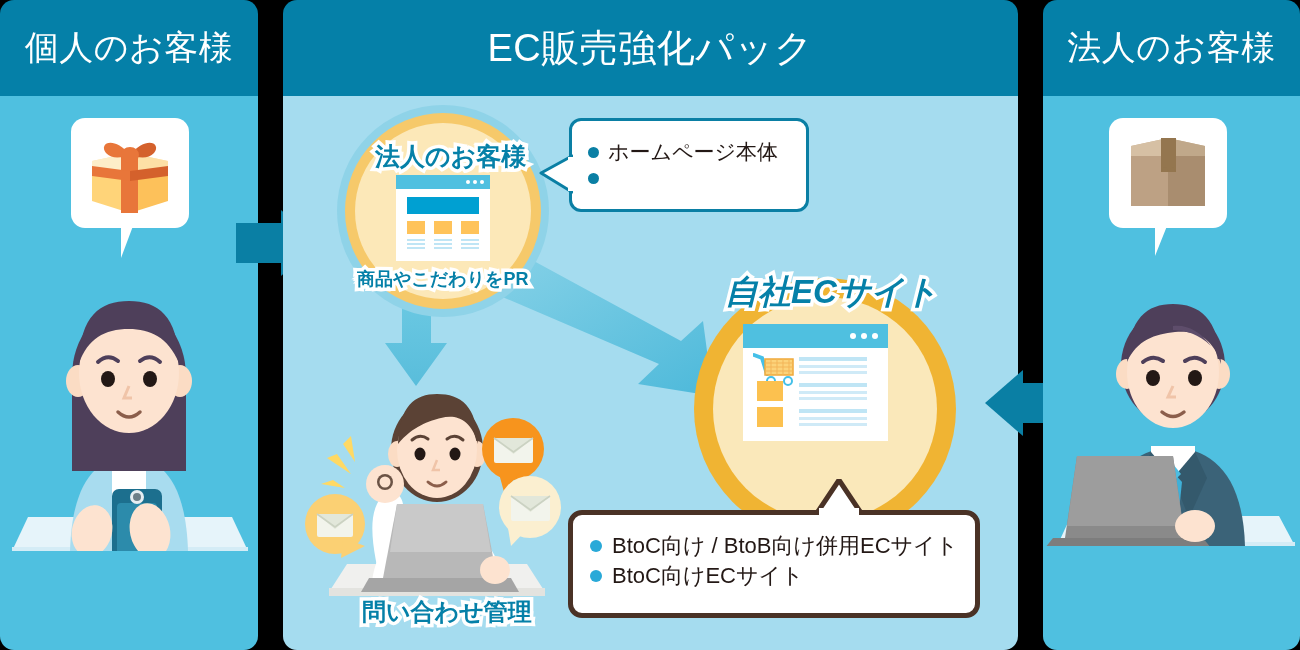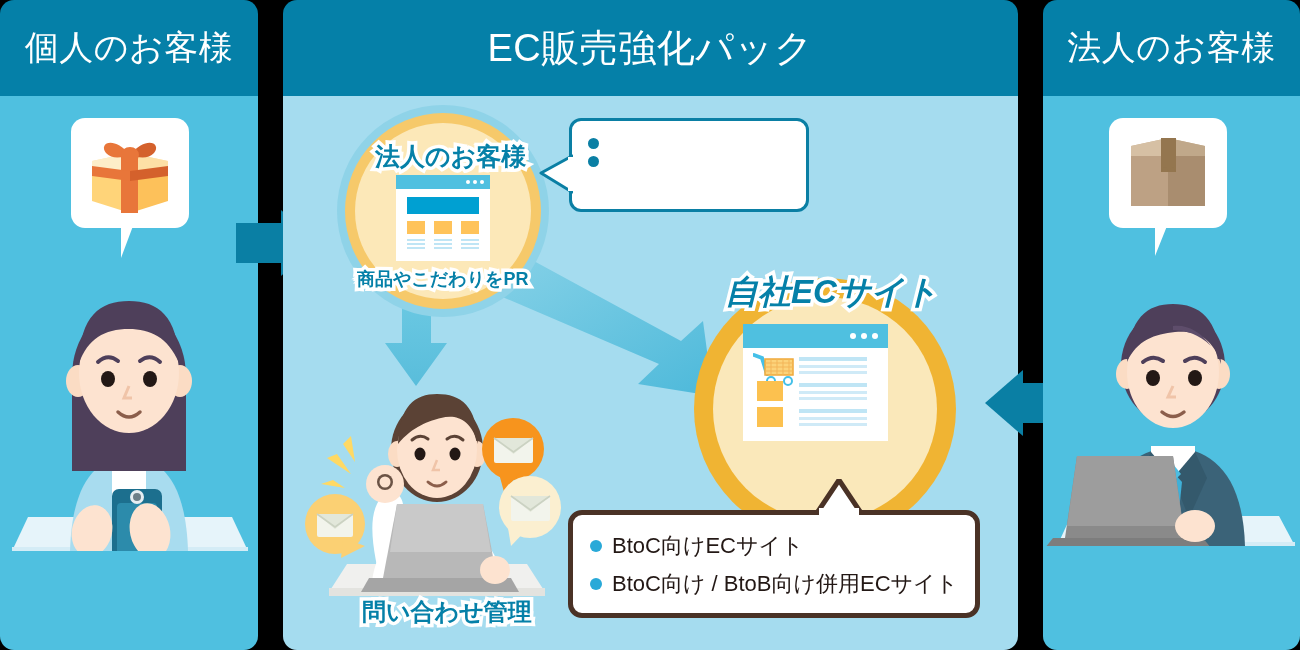--- a/index.html
+++ b/index.html
@@ -177,20 +177,21 @@
       </div>
 
       <div class="label-out" style="left:92px;top:44px;font-size:25px;">法人のお客様</div>
 
       <div class="label-out" style="left:74px;top:171px;font-size:18px;">商品やこだわりをPR</div>
 
       <div class="callout" style="left:286px;top:22px;width:240px;height:94px;border:3px solid #0a7fa4;border-radius:12px;">
         <ul style="padding:17px 0 0 16px;">
           <li style="font-size:21px;margin-bottom:7px;">
             <span class="dot" style="width:11px;height:11px;background:#0a7fa4;margin-right:9px;"></span>
+            <span>ホームページ本体</span>
           </li>
           <li style="font-size:21px;">
             <span class="dot" style="width:11px;height:11px;background:#0a7fa4;margin-right:9px;"></span>
           </li>
         </ul>
       </div>
       <svg width="34" height="44" viewBox="0 0 34 44" style="position:absolute;left:256px;top:55px;">
         <polygon points="2,22 33,5 33,41" fill="#fff" stroke="#0a7fa4" stroke-width="3" stroke-linejoin="round"></polygon>
         <rect x="29" y="6" width="6" height="34" fill="#fff"></rect>
       </svg>
@@ -291,27 +292,27 @@
         <polygon points="40,44 62,52 38,64" fill="#fbd073"></polygon>
         <rect x="14" y="20" width="36" height="23" rx="2" fill="#f2f4ec"></rect>
         <polygon points="14,20 50,20 32,35" fill="#e2e7da"></polygon>
         <path d="M14,20 L32,33 L50,20" stroke="#cbd2c2" stroke-width="1.6" fill="none"></path>
       </svg>
 
       <div class="label-out" style="left:79px;top:500px;font-size:24px;">問い合わせ管理</div>
 
       <div class="callout" style="left:285px;top:414px;width:412px;height:108px;border:5px solid #4a3226;border-radius:14px;">
         <ul style="padding:16px 0 0 17px;">
+          <li style="font-size:22px;">
+            <span class="dot" style="width:12px;height:12px;background:#29a9d8;margin-right:10px;"></span>
+            <span>BtoC向け / BtoB向け併用ECサイト</span>
+          </li>
           <li style="font-size:22px;margin-bottom:8px;">
             <span class="dot" style="width:12px;height:12px;background:#29a9d8;margin-right:10px;"></span>
             <span>BtoC向けECサイト</span>
-          </li>
-          <li style="font-size:22px;">
-            <span class="dot" style="width:12px;height:12px;background:#29a9d8;margin-right:10px;"></span>
-            <span>BtoC向け / BtoB向け併用ECサイト</span>
           </li>
         </ul>
       </div>
       <svg width="52" height="36" viewBox="0 0 52 36" style="position:absolute;left:530px;top:383px;">
         <polygon points="26,1 48,34 4,34" fill="#fff" stroke="#4a3226" stroke-width="5" stroke-linejoin="round"></polygon>
         <rect x="6" y="29" width="40" height="9" fill="#fff"></rect>
       </svg>
 
     </div>
   </div>

